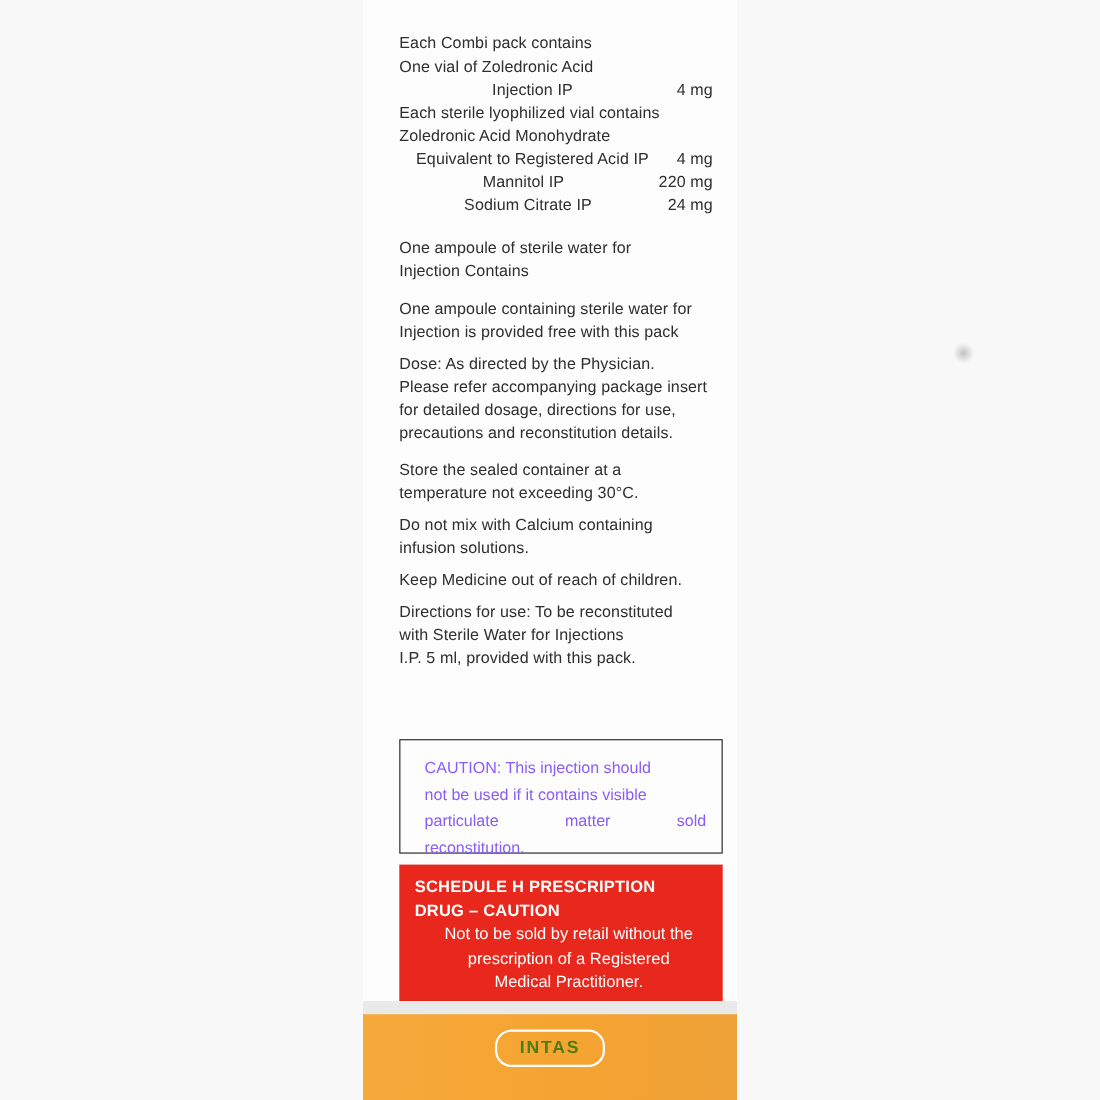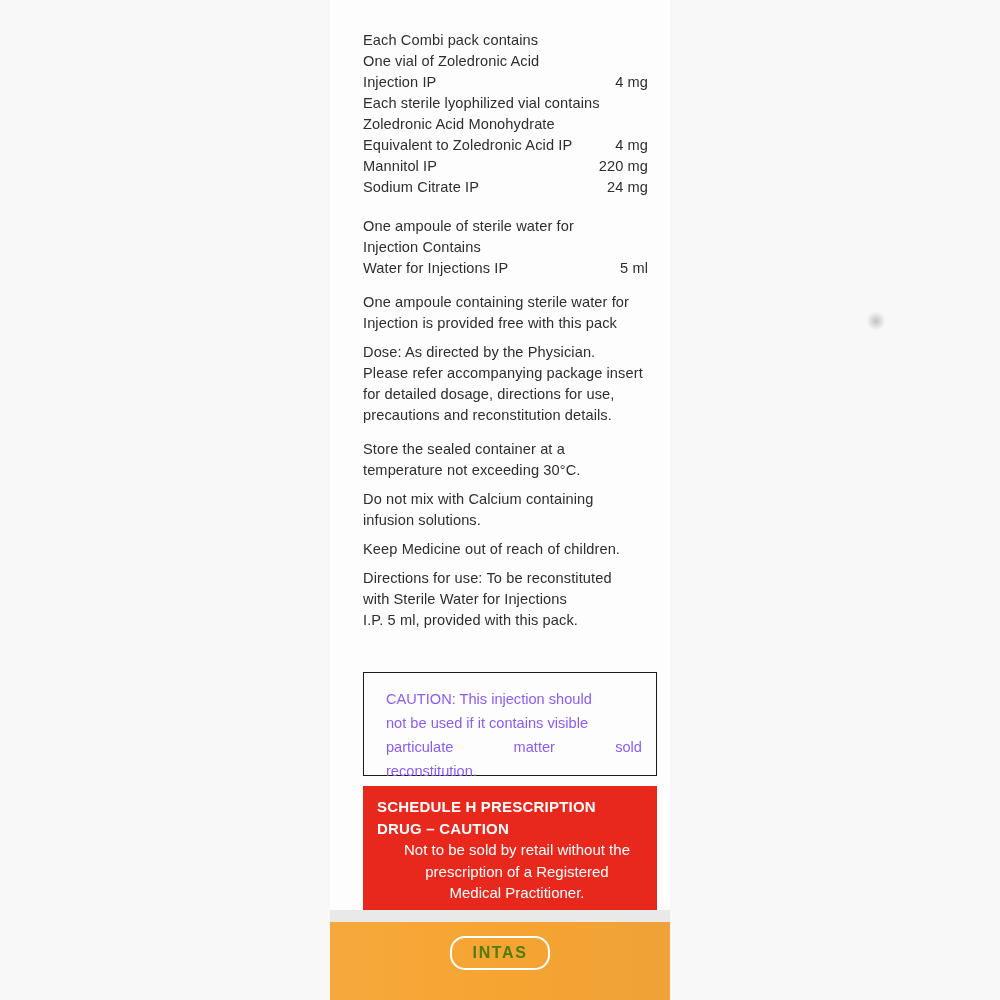--- a/index.html
+++ b/index.html
@@ -57,20 +57,21 @@
   }
 
   .block { margin-bottom: 14px; }
   .block.tight { margin-bottom: 0; }
 
   .row {
     display: flex;
     justify-content: space-between;
     align-items: baseline;
     white-space: nowrap;
+    text-align: center;
   }
   .row .lbl { flex: 1 1 auto; }
   .row .val { flex: 0 0 auto; padding-left: 10px; }
 
   .line { display: block; }
 
   .gap-s { height: 8px; }
   .gap-m { height: 13px; }
   .gap-l { height: 18px; }
 
@@ -174,42 +175,38 @@
       <div class="block tight">
         <span class="line">Each Combi pack contains</span>
         <span class="line">One vial of Zoledronic Acid</span>
         <div class="row">
           <span class="lbl">Injection IP</span>
           <span class="val">4 mg</span>
         </div>
         <span class="line">Each sterile lyophilized vial contains</span>
         <span class="line">Zoledronic Acid Monohydrate</span>
         <div class="row">
-          <span class="lbl">Equivalent to Zoledronic Acid IP</span>
+          <span class="lbl">Equivalent to Registered Acid IP</span>
           <span class="val">4 mg</span>
         </div>
         <div class="row">
           <span class="lbl">Mannitol IP</span>
           <span class="val">220 mg</span>
         </div>
         <div class="row">
           <span class="lbl">Sodium Citrate IP</span>
           <span class="val">24 mg</span>
         </div>
       </div>
 
       <div class="gap-l"></div>
 
       <div class="block tight">
         <span class="line">One ampoule of sterile water for</span>
         <span class="line">Injection Contains</span>
-        <div class="row">
-          <span class="lbl">Water for Injections IP</span>
-          <span class="val">5 ml</span>
-        </div>
       </div>
 
       <div class="gap-m"></div>
 
       <div class="block tight">
         <span class="line">One ampoule containing sterile water for</span>
         <span class="line">Injection is provided free with this pack</span>
       </div>
 
       <div class="gap-s"></div>

